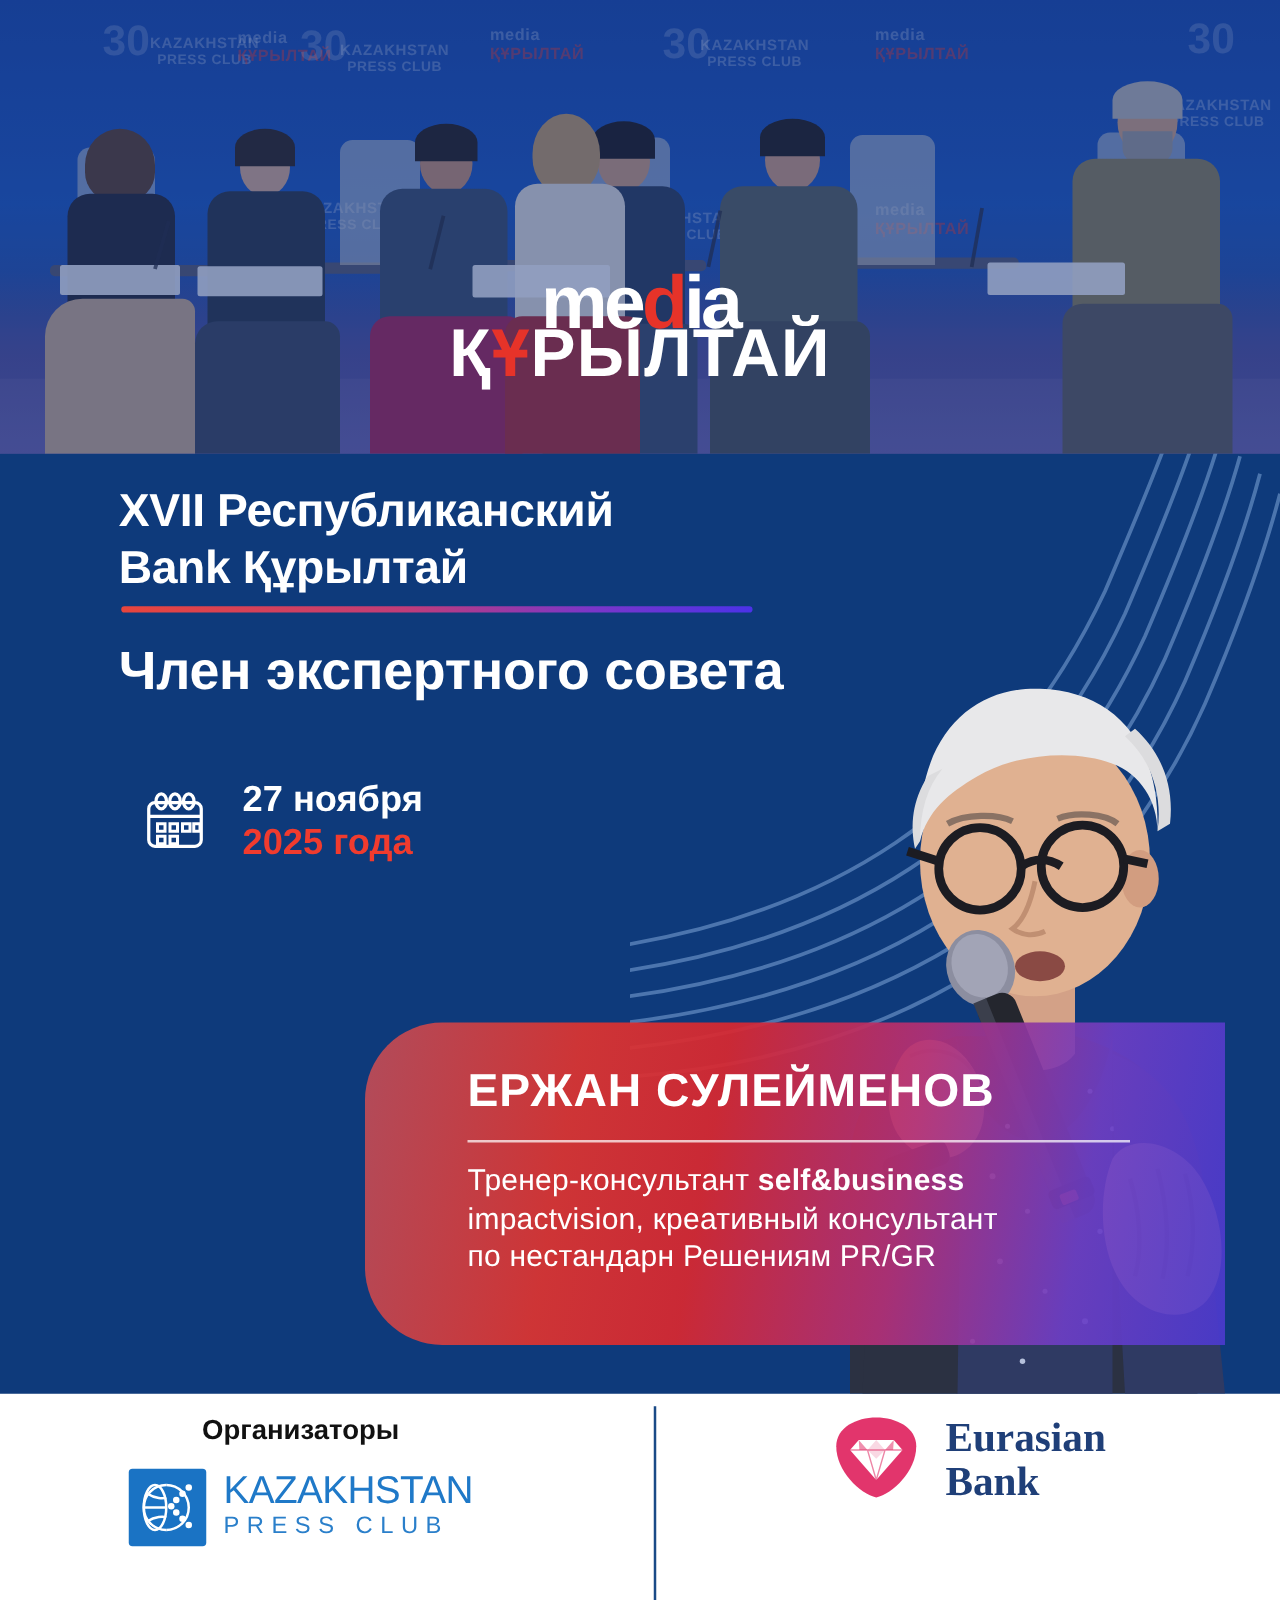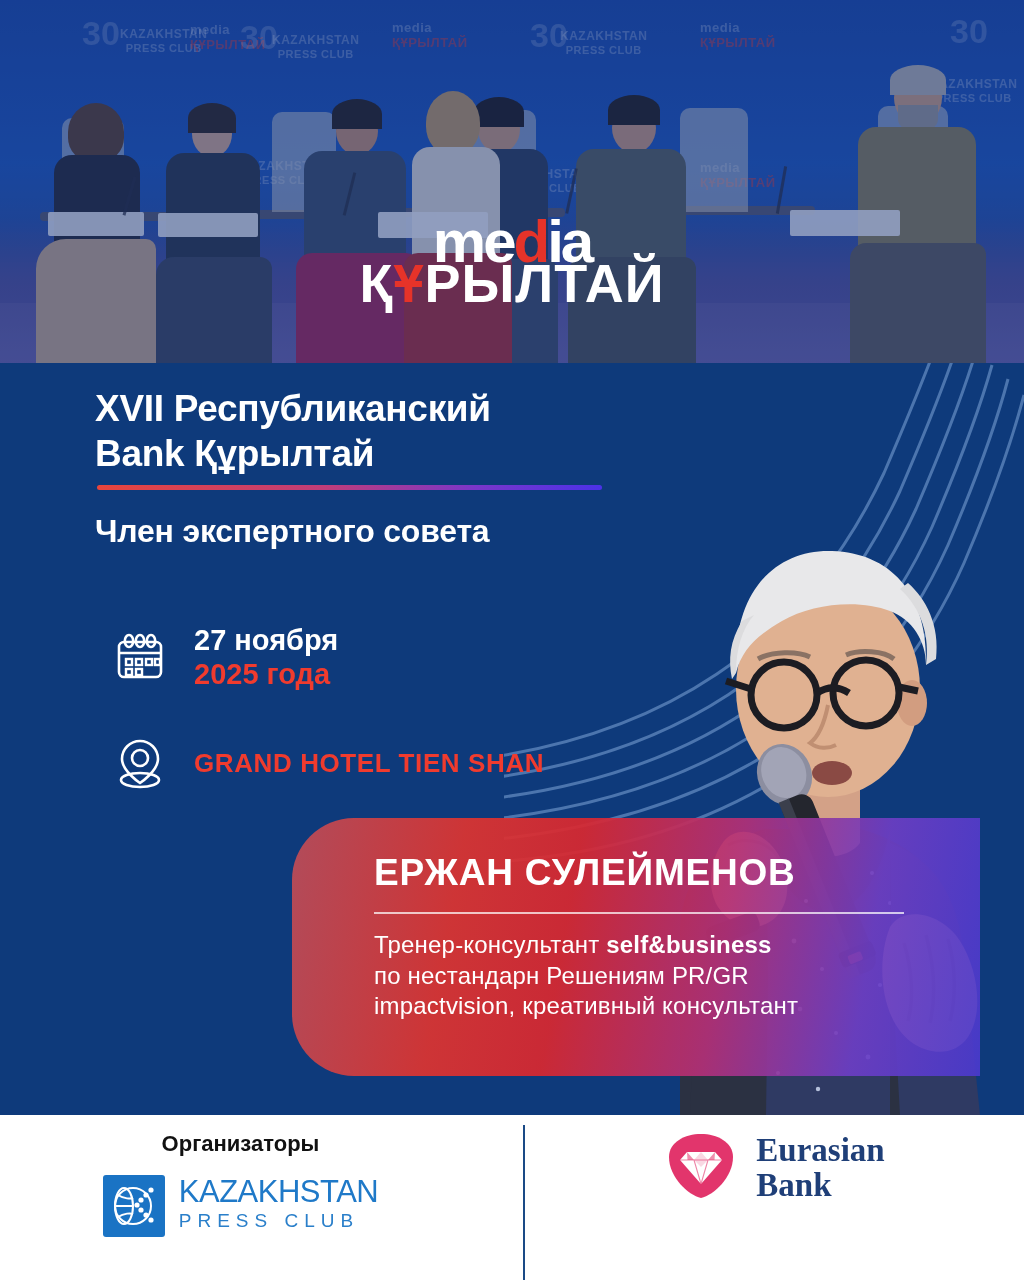--- a/index.html
+++ b/index.html
@@ -56,21 +56,21 @@
   .main{
     position:absolute; left:0; top:363px; width:1024px; height:752px;
     background:#0e3a7b; overflow:hidden;
   }
   .arcs{ position:absolute; right:-40px; top:-20px; width:560px; height:520px; opacity:.55; }
 
   .headline{ position:absolute; left:95px; top:23px; width:560px; }
   .headline .l{ color:#fff; font-size:37px; font-weight:700; line-height:1.22; letter-spacing:-.3px; }
   .divider{ position:absolute; left:97px; top:122px; width:505px; height:5px;
     border-radius:3px; background:linear-gradient(to right,#e8453c 0%,#c03d79 45%,#7a36c9 75%,#4b32e8 100%); }
-  .subhead{ position:absolute; left:95px; top:150px; color:#fff; font-size:32px; font-weight:700; letter-spacing:-.2px;text-align:center; }
+  .subhead{ position:absolute; left:95px; top:150px; color:#fff; font-size:43px; font-weight:700; letter-spacing:-.2px;text-align:center; }
 
   .infoblock{ position:absolute; left:108px; top:260px; }
   .inforow{ display:flex; align-items:center; gap:22px; }
   .inforow + .inforow{ margin-top:36px; }
   .icon-wrap{ width:64px; height:64px; flex:0 0 64px; display:flex; align-items:center; justify-content:center; }
   .date-txt .d1{ color:#fff; font-size:29px; font-weight:700; line-height:1.18; }
   .date-txt .d2{ color:#f03b2e; font-size:29px; font-weight:700; line-height:1.18; }
   .venue{ color:#f03b2e; font-size:26px; font-weight:700; letter-spacing:.6px; }
 
   
@@ -345,40 +345,30 @@
               <rect x="24" y="40" width="6" height="6"></rect>
           </g>
         </svg>
       </span>
       <span class="date-txt">
         <span class="d1" style="display:block">27 ноября</span>
         <span class="d2" style="display:block">2025 года</span>
       </span>
     </div>
 
-    <div class="inforow" style="margin-top:40px">
-      <span class="icon-wrap">
-        <svg width="56" height="60" viewBox="0 0 56 60" fill="none" stroke="#fff" stroke-width="2.6">
-          <path d="M28 8 C18 8 10 16 10 26 C10 38 28 50 28 50 C28 50 46 38 46 26 C46 16 38 8 28 8 Z"></path>
-          <circle cx="28" cy="25" r="8"></circle>
-          <ellipse cx="28" cy="47" rx="19" ry="7"></ellipse>
-        </svg>
-      </span>
-      <span class="venue">GRAND HOTEL TIEN SHAN</span>
-    </div>
   </div>
 </div>
 
 <div class="namecard">
   <div class="nc-name">ЕРЖАН СУЛЕЙМЕНОВ</div>
   <div class="nc-rule"></div>
   <div class="nc-role">
     <div><span>Тренер-консультант </span><b>self&amp;business</b></div>
+    <div>impactvision, креативный консультант</div>
     <div>по нестандарн Решениям PR/GR</div>
-    <div>impactvision, креативный консультант</div>
   </div>
 </div>
 
 <div class="footer">
   <div class="vdiv"></div>
 
   <div class="fcol left">
     <div class="fcol-title">Организаторы</div>
     <div class="kpc">
       <span class="kpc-mark">

